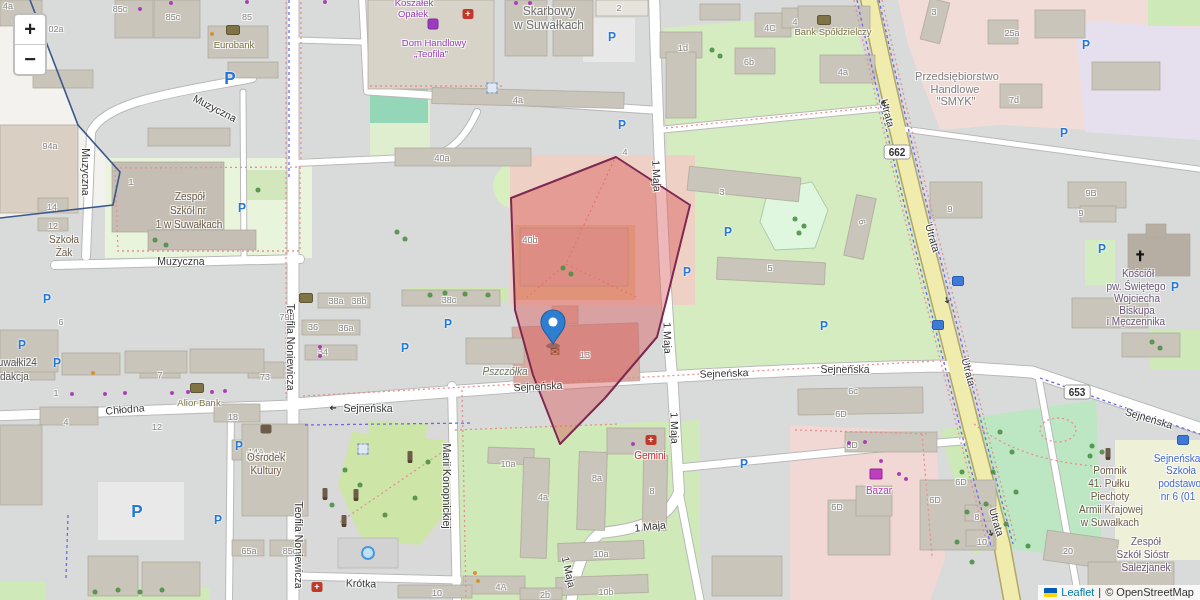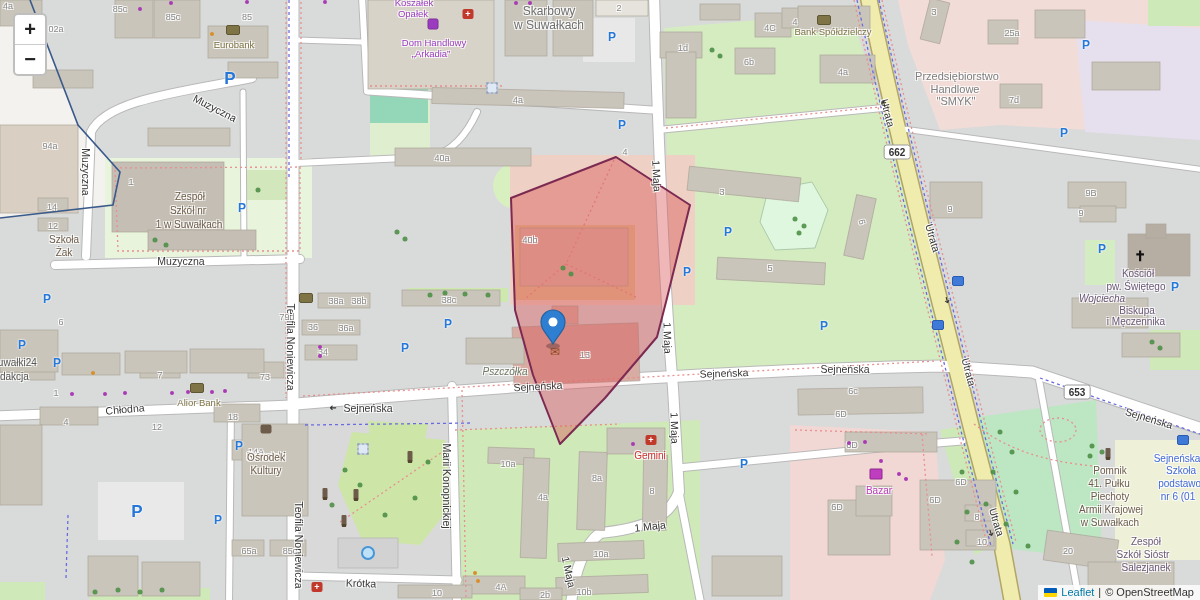--- a/index.html
+++ b/index.html
@@ -324,21 +324,21 @@
       <div class="lbl num" style="left: 290px; top: 551px; transform: translate(-50%, -50%) rotate(0deg);">85c</div>
       <div class="lbl num" style="left: 585px; top: 355px; transform: translate(-50%, -50%) rotate(0deg);">13</div>
       <div class="lbl num" style="left: 508px; top: 464px; transform: translate(-50%, -50%) rotate(0deg);">10a</div>
       <div class="lbl num" style="left: 597px; top: 478px; transform: translate(-50%, -50%) rotate(0deg);">8a</div>
       <div class="lbl num" style="left: 543px; top: 497px; transform: translate(-50%, -50%) rotate(0deg);">4a</div>
       <div class="lbl num" style="left: 652px; top: 491px; transform: translate(-50%, -50%) rotate(0deg);">8</div>
       <div class="lbl num" style="left: 437px; top: 593px; transform: translate(-50%, -50%) rotate(0deg);">10</div>
       <div class="lbl num" style="left: 501px; top: 587px; transform: translate(-50%, -50%) rotate(0deg);">4A</div>
       <div class="lbl num" style="left: 545px; top: 595px; transform: translate(-50%, -50%) rotate(0deg);">2b</div>
       <div class="lbl num" style="left: 601px; top: 554px; transform: translate(-50%, -50%) rotate(0deg);">10a</div>
-      <div class="lbl num" style="left: 584px; top: 592px; transform: translate(-50%, -50%) rotate(0deg);">10b</div>
+      <div class="lbl num" style="left: 606px; top: 592px; transform: translate(-50%, -50%) rotate(0deg);">10b</div>
       <div class="lbl num" style="left: 853px; top: 391px; transform: translate(-50%, -50%) rotate(0deg);">6c</div>
       <div class="lbl num" style="left: 841px; top: 414px; transform: translate(-50%, -50%) rotate(0deg);">6D</div>
       <div class="lbl num" style="left: 852px; top: 445px; transform: translate(-50%, -50%) rotate(0deg);">6D</div>
       <div class="lbl num" style="left: 961px; top: 482px; transform: translate(-50%, -50%) rotate(0deg);">6D</div>
       <div class="lbl num" style="left: 935px; top: 500px; transform: translate(-50%, -50%) rotate(0deg);">6D</div>
       <div class="lbl num" style="left: 837px; top: 507px; transform: translate(-50%, -50%) rotate(0deg);">6D</div>
       <div class="lbl num" style="left: 977px; top: 517px; transform: translate(-50%, -50%) rotate(0deg);">8</div>
       <div class="lbl num" style="left: 982px; top: 542px; transform: translate(-50%, -50%) rotate(0deg);">10</div>
       <div class="lbl num" style="left: 1068px; top: 551px; transform: translate(-50%, -50%) rotate(0deg);">20</div>
       <div class="lbl num" style="left: 61px; top: 322px; transform: translate(-50%, -50%) rotate(0deg);">6</div>
@@ -351,37 +351,37 @@
       <div class="lbl am" style="left: 266px; top: 456px; transform: translate(-50%, -50%) rotate(0deg);">Suwalski</div>
       <div class="lbl am" style="left: 266px; top: 457px; transform: translate(-50%, -50%) rotate(0deg);">Ośrodek</div>
       <div class="lbl am" style="left: 266px; top: 470px; transform: translate(-50%, -50%) rotate(0deg);">Kultury</div>
       <div class="lbl am" style="left: 1110px; top: 470px; transform: translate(-50%, -50%) rotate(0deg);">Pomnik</div>
       <div class="lbl am" style="left: 1109px; top: 483px; transform: translate(-50%, -50%) rotate(0deg);">41. Pułku</div>
       <div class="lbl am" style="left: 1110px; top: 496px; transform: translate(-50%, -50%) rotate(0deg);">Piechoty</div>
       <div class="lbl am" style="left: 1111px; top: 509px; transform: translate(-50%, -50%) rotate(0deg);">Armii Krajowej</div>
       <div class="lbl am" style="left: 1110px; top: 522px; transform: translate(-50%, -50%) rotate(0deg);">w Suwałkach</div>
       <div class="lbl chu" style="left: 1138px; top: 273px; transform: translate(-50%, -50%) rotate(0deg);">Kościół</div>
       <div class="lbl chu" style="left: 1136px; top: 286px; transform: translate(-50%, -50%) rotate(0deg);">pw. Świętego</div>
-      <div class="lbl chu" style="left: 1102px; top: 298px; transform: translate(-50%, -50%) rotate(0deg); font-style: italic;">Wojciecha</div>
+      <div class="lbl chu" style="left: 1137px; top: 298px; transform: translate(-50%, -50%) rotate(0deg);">Wojciecha</div>
       <div class="lbl chu" style="left: 1137px; top: 310px; transform: translate(-50%, -50%) rotate(0deg);">Biskupa</div>
       <div class="lbl chu" style="left: 1136px; top: 321px; transform: translate(-50%, -50%) rotate(0deg);">i Męczennika</div>
       <div class="lbl chu" style="left: 1146px; top: 541px; transform: translate(-50%, -50%) rotate(0deg);">Zespół</div>
       <div class="lbl chu" style="left: 1143px; top: 554px; transform: translate(-50%, -50%) rotate(0deg);">Szkół Sióstr</div>
       <div class="lbl chu" style="left: 1146px; top: 567px; transform: translate(-50%, -50%) rotate(0deg);">Salezjanek</div>
       <div class="lbl blu" style="left: 1177px; top: 458px; transform: translate(-50%, -50%) rotate(0deg);">Sejneńska</div>
       <div class="lbl blu" style="left: 1181px; top: 470px; transform: translate(-50%, -50%) rotate(0deg);">Szkoła</div>
       <div class="lbl blu" style="left: 1186px; top: 483px; transform: translate(-50%, -50%) rotate(0deg);">podstawowa</div>
       <div class="lbl blu" style="left: 1178px; top: 496px; transform: translate(-50%, -50%) rotate(0deg);">nr 6 (01</div>
       <div class="lbl bnk" style="left: 234px; top: 44px; transform: translate(-50%, -50%) rotate(0deg);">Eurobank</div>
       <div class="lbl bnk" style="left: 833px; top: 31px; transform: translate(-50%, -50%) rotate(0deg);">Bank Spółdzielczy</div>
       <div class="lbl bnk" style="left: 199px; top: 402px; transform: translate(-50%, -50%) rotate(0deg);">Alior Bank</div>
       <div class="lbl shp" style="left: 414px; top: 2px; transform: translate(-50%, -50%) rotate(0deg);">Koszałek</div>
       <div class="lbl shp" style="left: 413px; top: 13px; transform: translate(-50%, -50%) rotate(0deg); text-align: center;">Opałek</div>
       <div class="lbl shp" style="left: 434px; top: 42px; transform: translate(-50%, -50%) rotate(0deg);">Dom Handlowy</div>
-      <div class="lbl shp" style="left: 431px; top: 53px; transform: translate(-50%, -50%) rotate(0deg);">„Arkadia”</div>
+      <div class="lbl shp" style="left: 431px; top: 53px; transform: translate(-50%, -50%) rotate(0deg);">„Teofila”</div>
       <div class="lbl mag" style="left: 879px; top: 490px; transform: translate(-50%, -50%) rotate(0deg);">Bazar</div>
       <div class="lbl red" style="left: 650px; top: 455px; transform: translate(-50%, -50%) rotate(0deg);">Gemini</div>
       <div class="lbl itl" style="left: 505px; top: 371px; transform: translate(-50%, -50%) rotate(0deg);">Pszczółka</div>
       <div class="lbl drk" style="left: 14px; top: 362px; transform: translate(-50%, -50%) rotate(0deg);">Suwałki24</div>
       <div class="lbl drk" style="left: 10px; top: 376px; transform: translate(-50%, -50%) rotate(0deg);">redakcja</div>
       <div class="lbl gry2" style="left: 549px; top: 11px; transform: translate(-50%, -50%) rotate(0deg);">Skarbowy</div>
       <div class="lbl gry2" style="left: 549px; top: 25px; transform: translate(-50%, -50%) rotate(0deg);">w Suwałkach</div>
       <div class="lbl gry" style="left: 957px; top: 76px; transform: translate(-50%, -50%) rotate(0deg);">Przedsiębiorstwo</div>
       <div class="lbl gry" style="left: 955px; top: 89px; transform: translate(-50%, -50%) rotate(0deg);">Handlowe</div>
       <div class="lbl gry" style="left: 956px; top: 101px; transform: translate(-50%, -50%) rotate(0deg);">"SMYK"</div>

